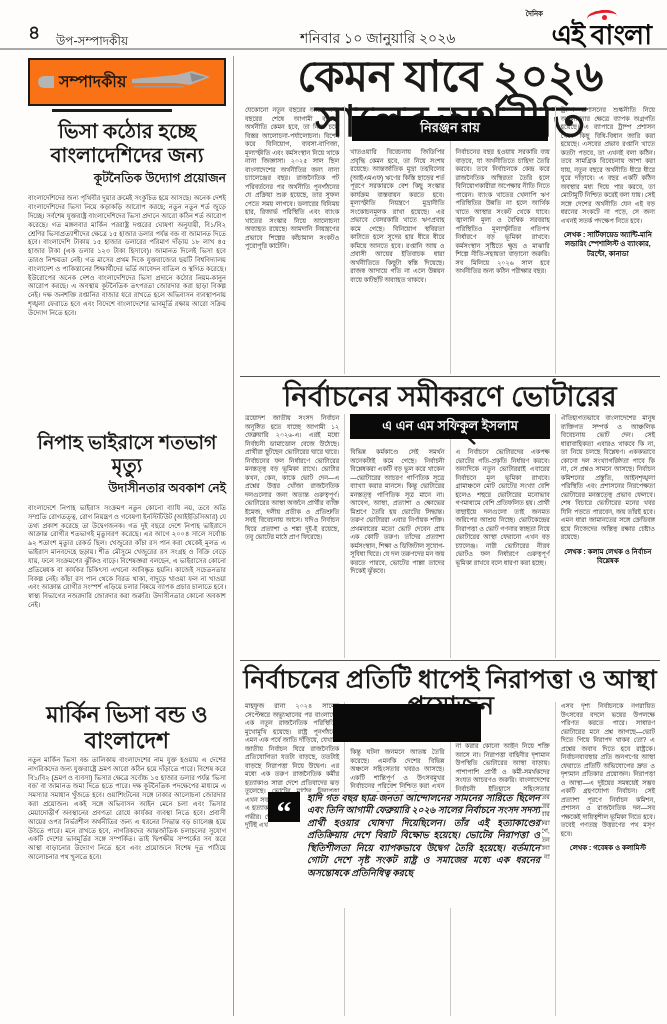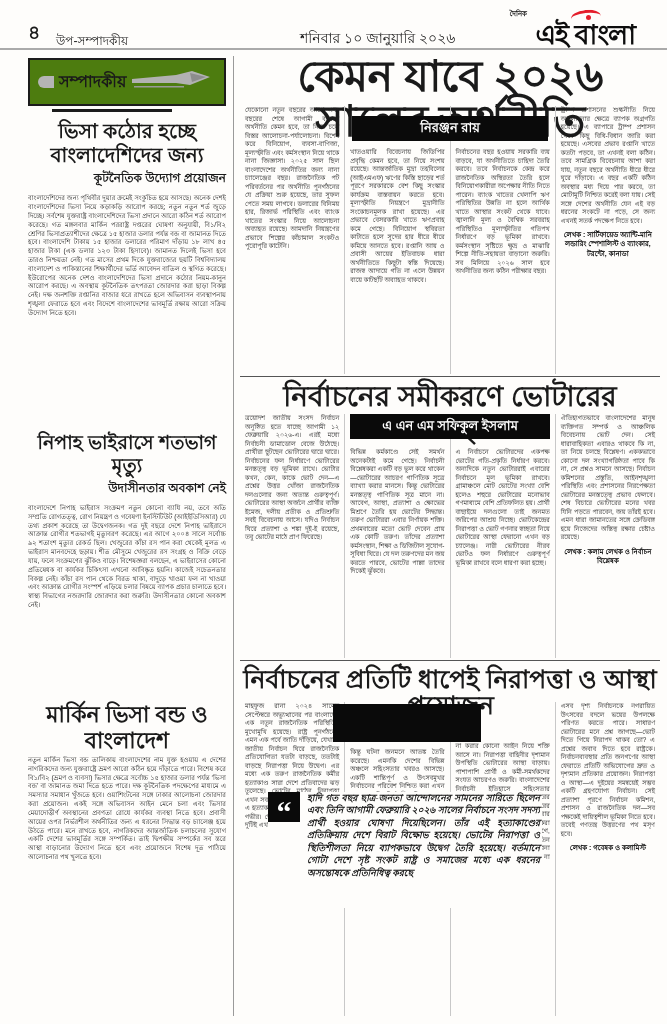--- a/index.html
+++ b/index.html
@@ -4,30 +4,30 @@
 <style>
   html,body{margin:0;padding:0;background:#d8d8d8;}
   .page{position:relative;width:667px;height:1024px;margin:0 auto;background:#fefdfb;
         font-family:"Liberation Sans",sans-serif;color:#1a1a1a;overflow:hidden;}
   
   .hdr{position:absolute;left:0;top:0;width:667px;height:48px;}
   .hdr-rule{position:absolute;left:0;top:48px;width:667px;height:2px;background:#aaa;}
   .pageno{position:absolute;left:28px;top:18px;font-size:19px;font-weight:bold;}
   .section{position:absolute;left:56px;top:32px;font-size:12px;font-weight:normal;}
   .dateline{position:absolute;left:300px;top:27px;font-size:14px;color:#222;}
-  .masthead{position:absolute;right:32px;top:6px;width:130px;height:40px;text-align:center;}
+  .masthead{position:absolute;right:16px;top:6px;width:130px;height:40px;text-align:center;}
   .mast-daily{position:absolute;right:108px;top:2px;font-size:7px;font-weight:bold;color:#111;}
   .mast-title{position:absolute;right:0;top:8px;font-size:27px;font-weight:800;letter-spacing:-1px;color:#0d0d0d;}
   .mast-swoosh{position:absolute;right:34px;top:4px;width:30px;height:12px;
                border-top:3px solid #e41e2b;border-radius:50%;transform:rotate(-6deg);}
   .mast-dot{position:absolute;right:44px;top:9px;width:5px;height:5px;background:#e41e2b;border-radius:50%;}
   
   .rail{position:absolute;left:28px;top:58px;width:198px;}
   .rail-vrule{position:absolute;left:233px;top:56px;width:1px;height:960px;background:#9a9a9a;}
-  .edbox{position:relative;border:2px solid #1c1c1c;height:44px;display:flex;align-items:center;padding:0 8px;background:#4d7c0f;}
+  .edbox{position:relative;border:2px solid #1c1c1c;height:44px;display:flex;align-items:center;padding:0 8px;background:#f97316;}
   .edbox .blob{width:16px;height:12px;background:#b5b5b5;border-radius:6px 0 0 6px;margin-right:5px;}
   .edbox .lbl{font-size:16px;font-weight:bold;white-space:nowrap;}
   .edbox svg{margin-left:6px;}
   .edbox-underline{width:120px;height:3px;background:#1c1c1c;margin:3px auto 0 24px;}
   .ed-art{margin-top:8px;}
   .ed-h{font-size:20px;line-height:1.18;font-weight:bold;text-align:center;margin:6px 0 2px;}
   .ed-sub{font-size:12px;font-weight:bold;text-align:right;margin:2px 0 5px;}
   .ed-body{font-size:6.6px;line-height:1.34;text-align:justify;color:#222;overflow:hidden;}
   
   .main{position:absolute;left:240px;top:54px;width:420px;}

